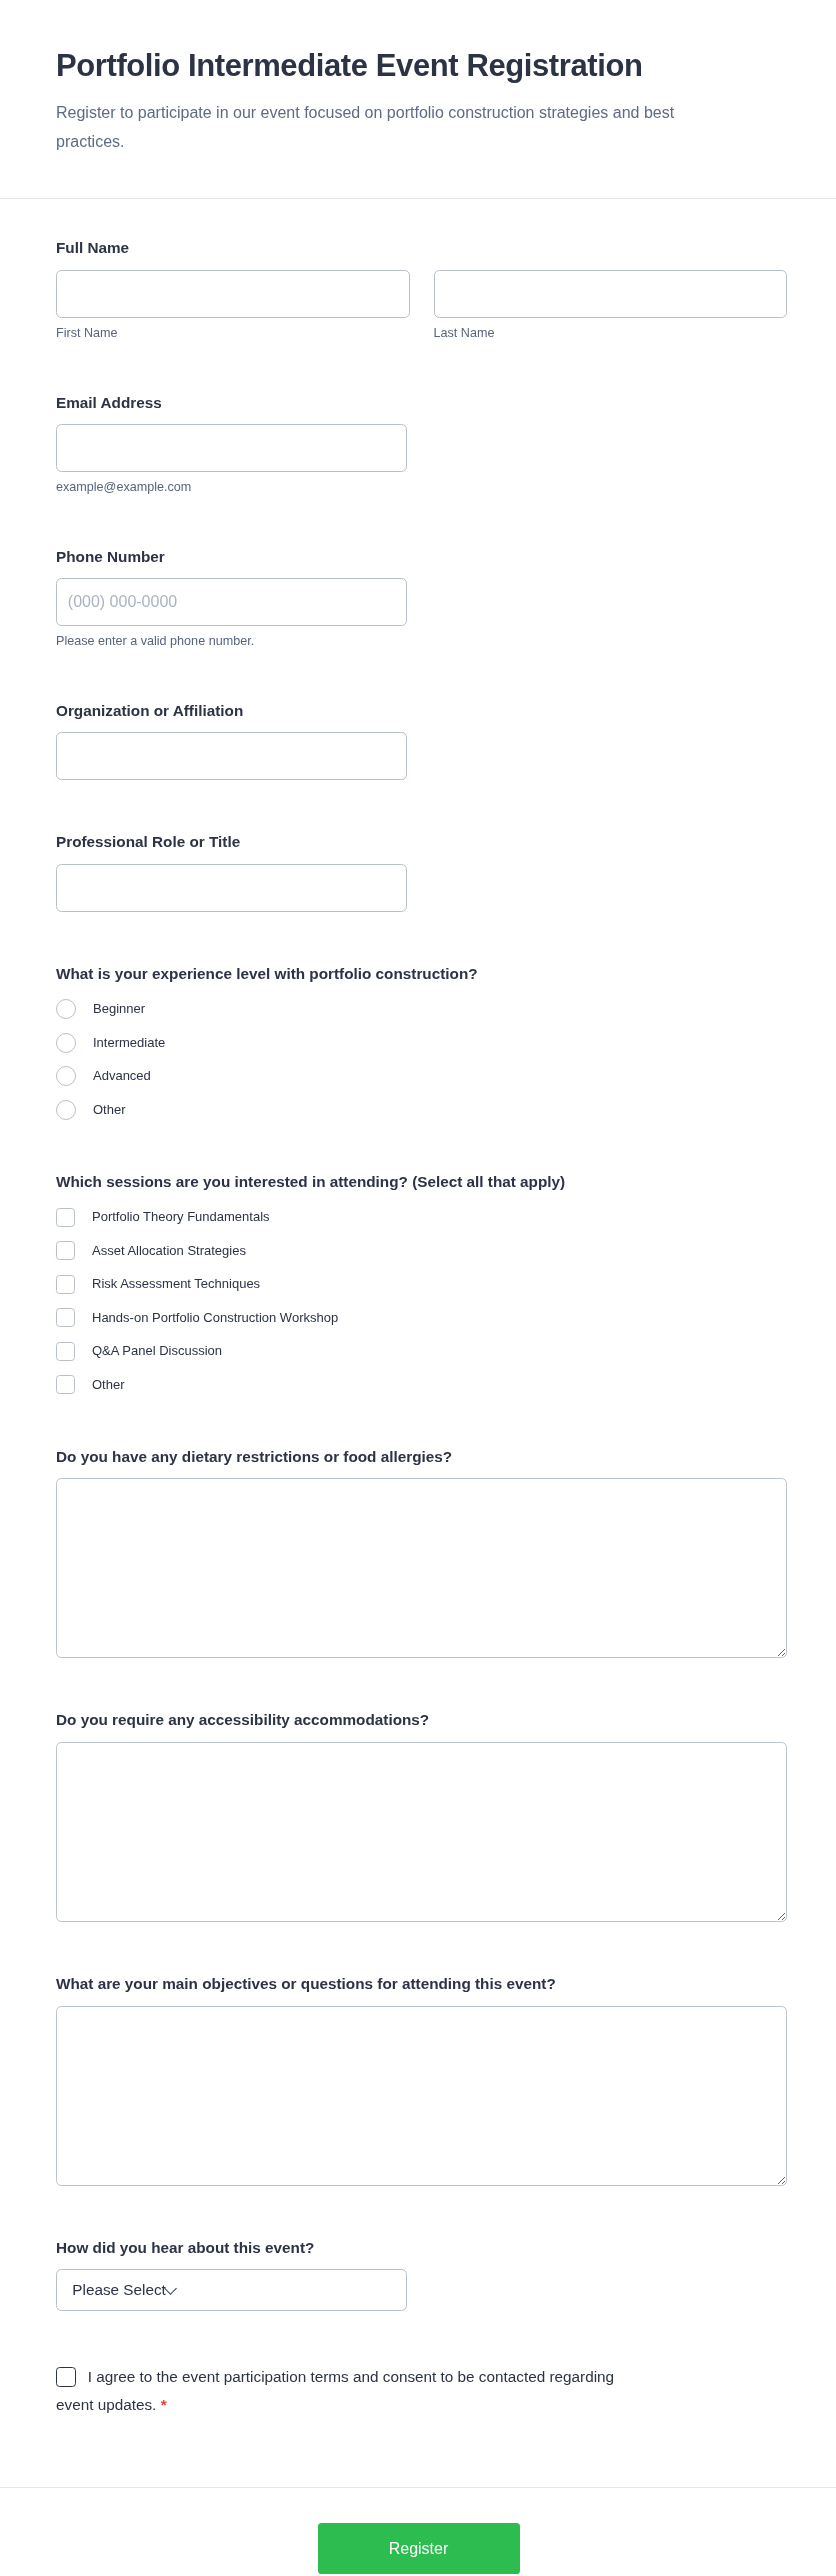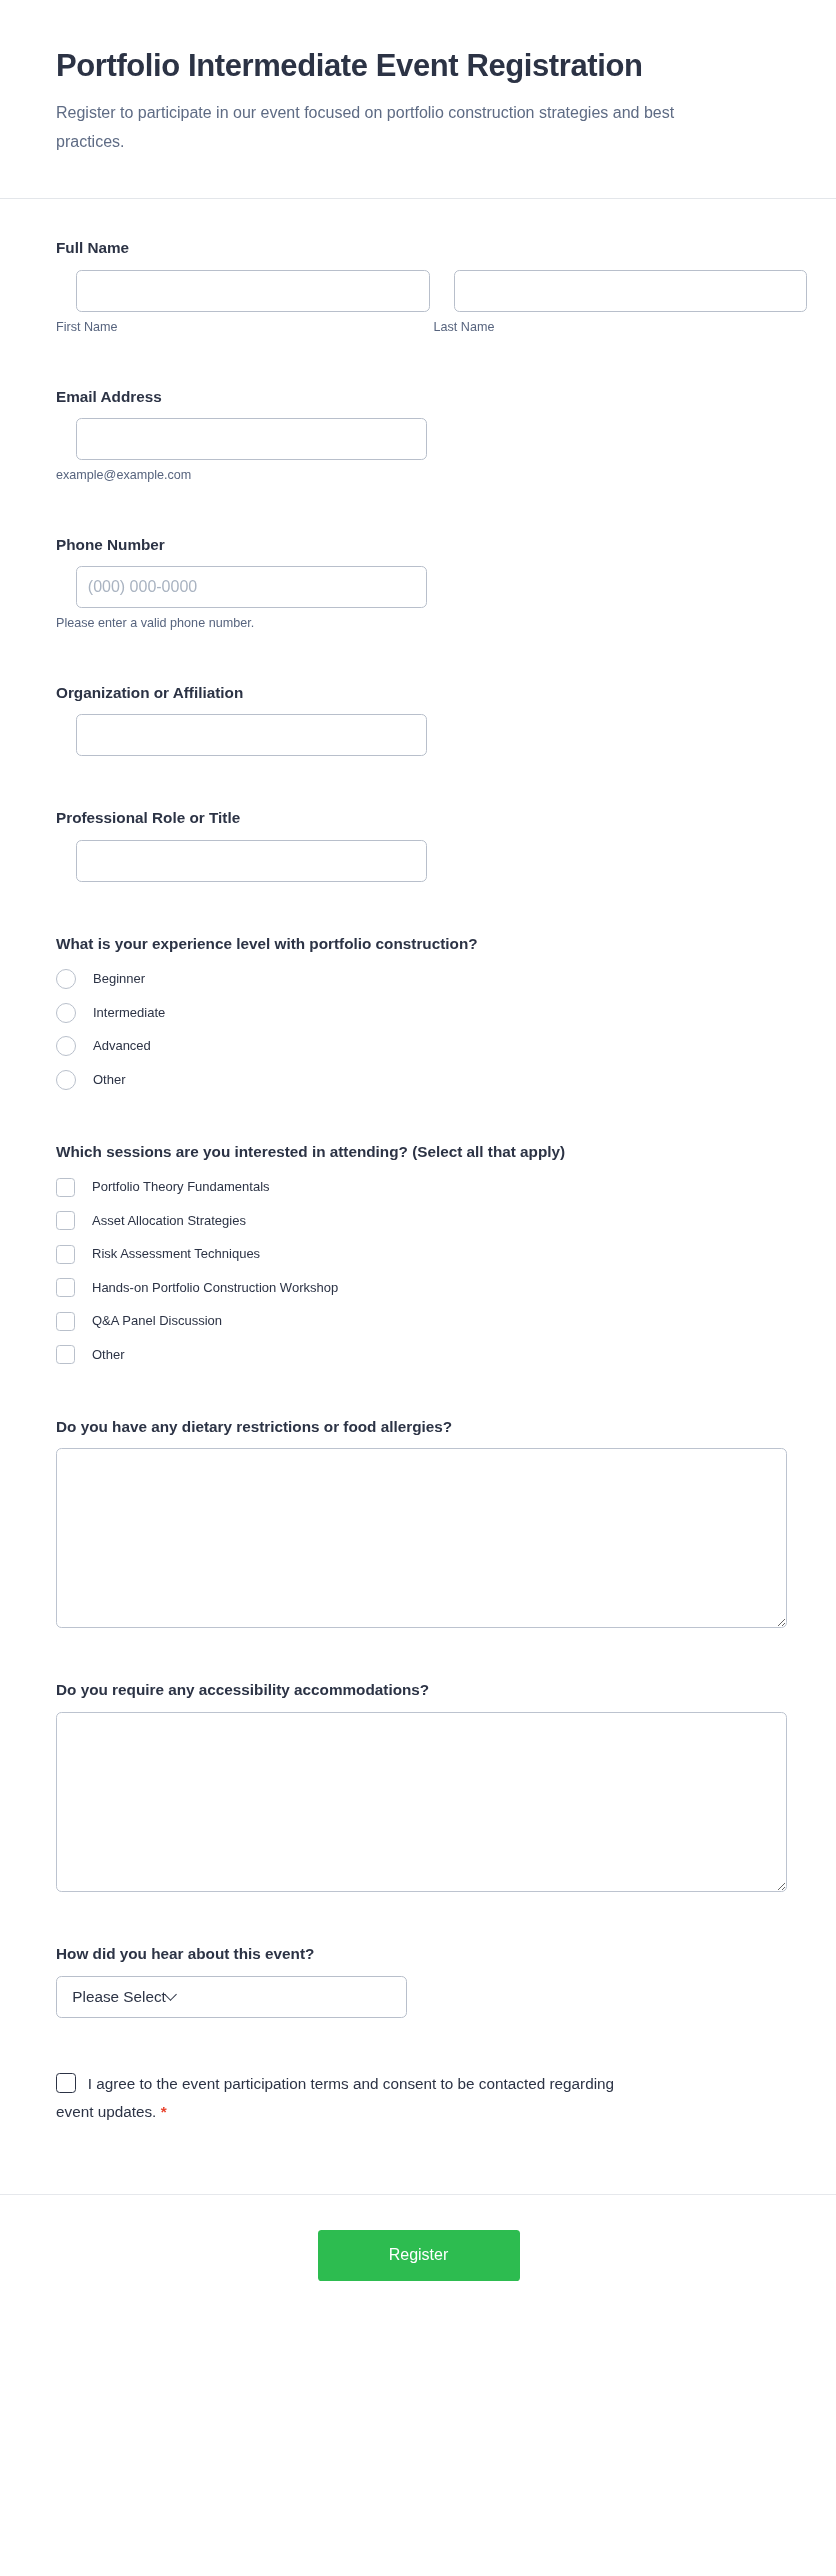--- a/index.html
+++ b/index.html
@@ -24,23 +24,23 @@
   .header-divider { height:0.9px; background:#e3e6ea; width:100%; }
 
   
   .form-body { padding:40px 50px 68px 56px; }
   .field { margin-bottom:52px; }
   .field-label {
     font-size:15.3px; font-weight:600; color:#2c3345;
     line-height:20px; margin-bottom:11.7px;
   }
   .text-input {
-    height:42px; width:351px; border:0.9px solid #b8bfcb; border-radius:5.4px;
+    height:48px; width:351px; border:0.9px solid #b8bfcb; border-radius:5.4px;
     padding:0 10.8px; font-size:14.4px; color:#1d4ed8; background:#fff;
-    font-family:inherit; outline:none;margin-left:20px;
+    font-family:inherit; outline:none;
   }
   .text-input::placeholder { color:#a9b3c1; opacity:1; font-size:16px; }
   .name-row { display:flex; gap:24px; }
   .name-col { flex:1; }
   .name-col .text-input { width:100%; }
   .sublabel { margin-top:8px; font-size:12.6px; color:#57647e; line-height:14.4px; }
 
   
   .option-group .field-label { margin-bottom:15.3px; }
   .option-row { display:flex; align-items:center; gap:17px; margin-bottom:13.5px; cursor:pointer; }
@@ -195,20 +195,24 @@
     <section class="field">
       <div class="field-label">Do you have any dietary restrictions or food allergies?</div>
       <textarea class="big-text" style=""></textarea>
     </section>
 
     <section class="field">
       <div class="field-label">Do you require any accessibility accommodations?</div>
       <textarea class="big-text" style=""></textarea>
     </section>
 
+    <section class="field">
+      <div class="field-label">What are your main objectives or questions for attending this event?</div>
+      <textarea class="big-text" style=""></textarea>
+    </section>
 
     <section class="field">
       <div class="field-label">How did you hear about this event?</div>
       <div class="select-control">
         <span class="select-value">Please Select</span>
         <span class="chevron-down"></span>
       </div>
     </section>
 
     <div class="consent">

